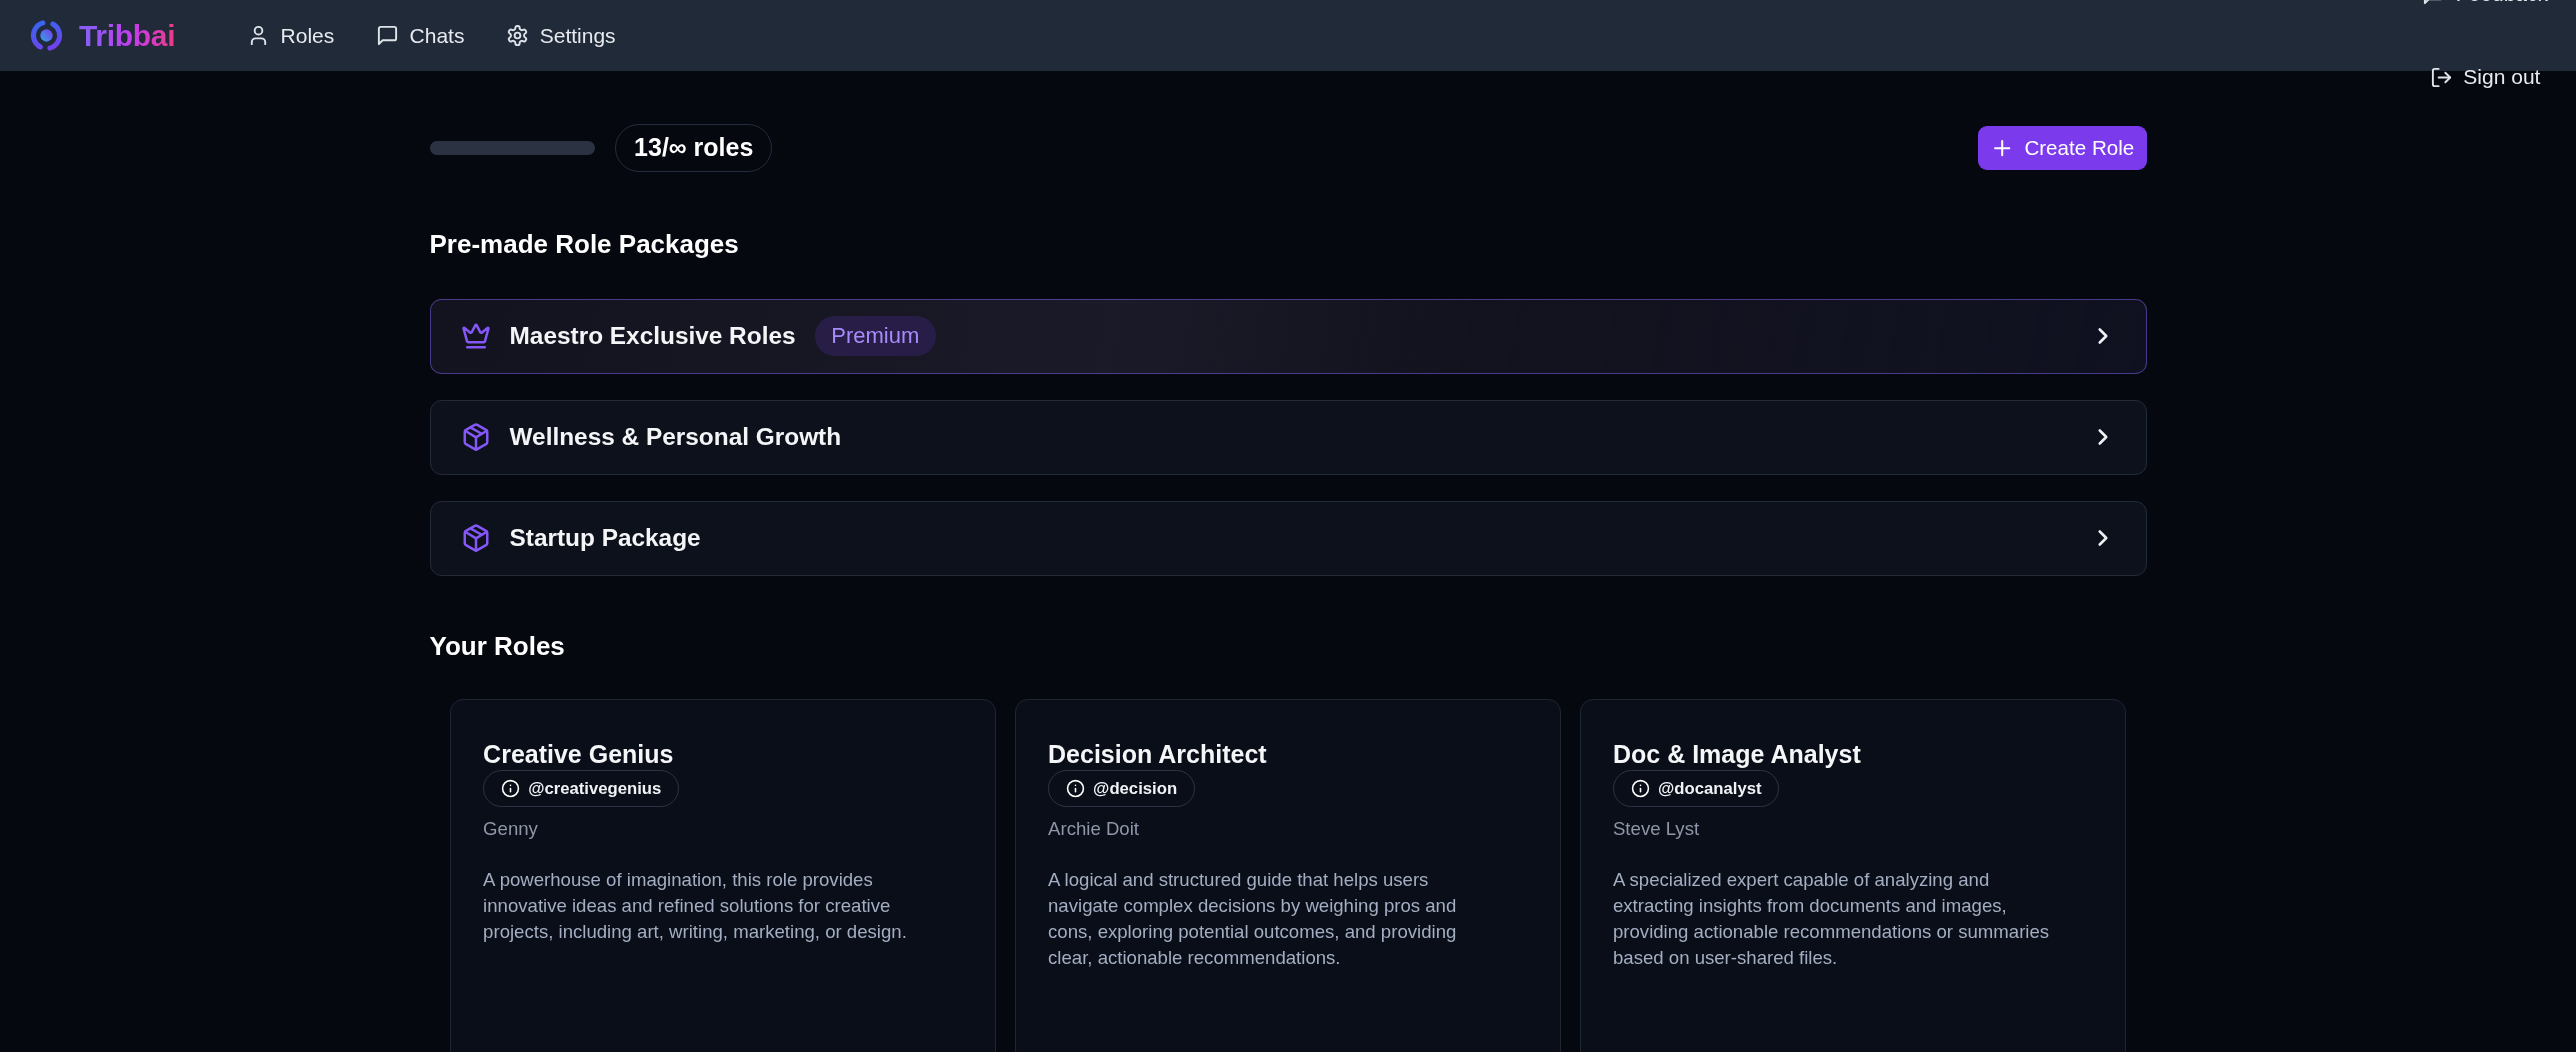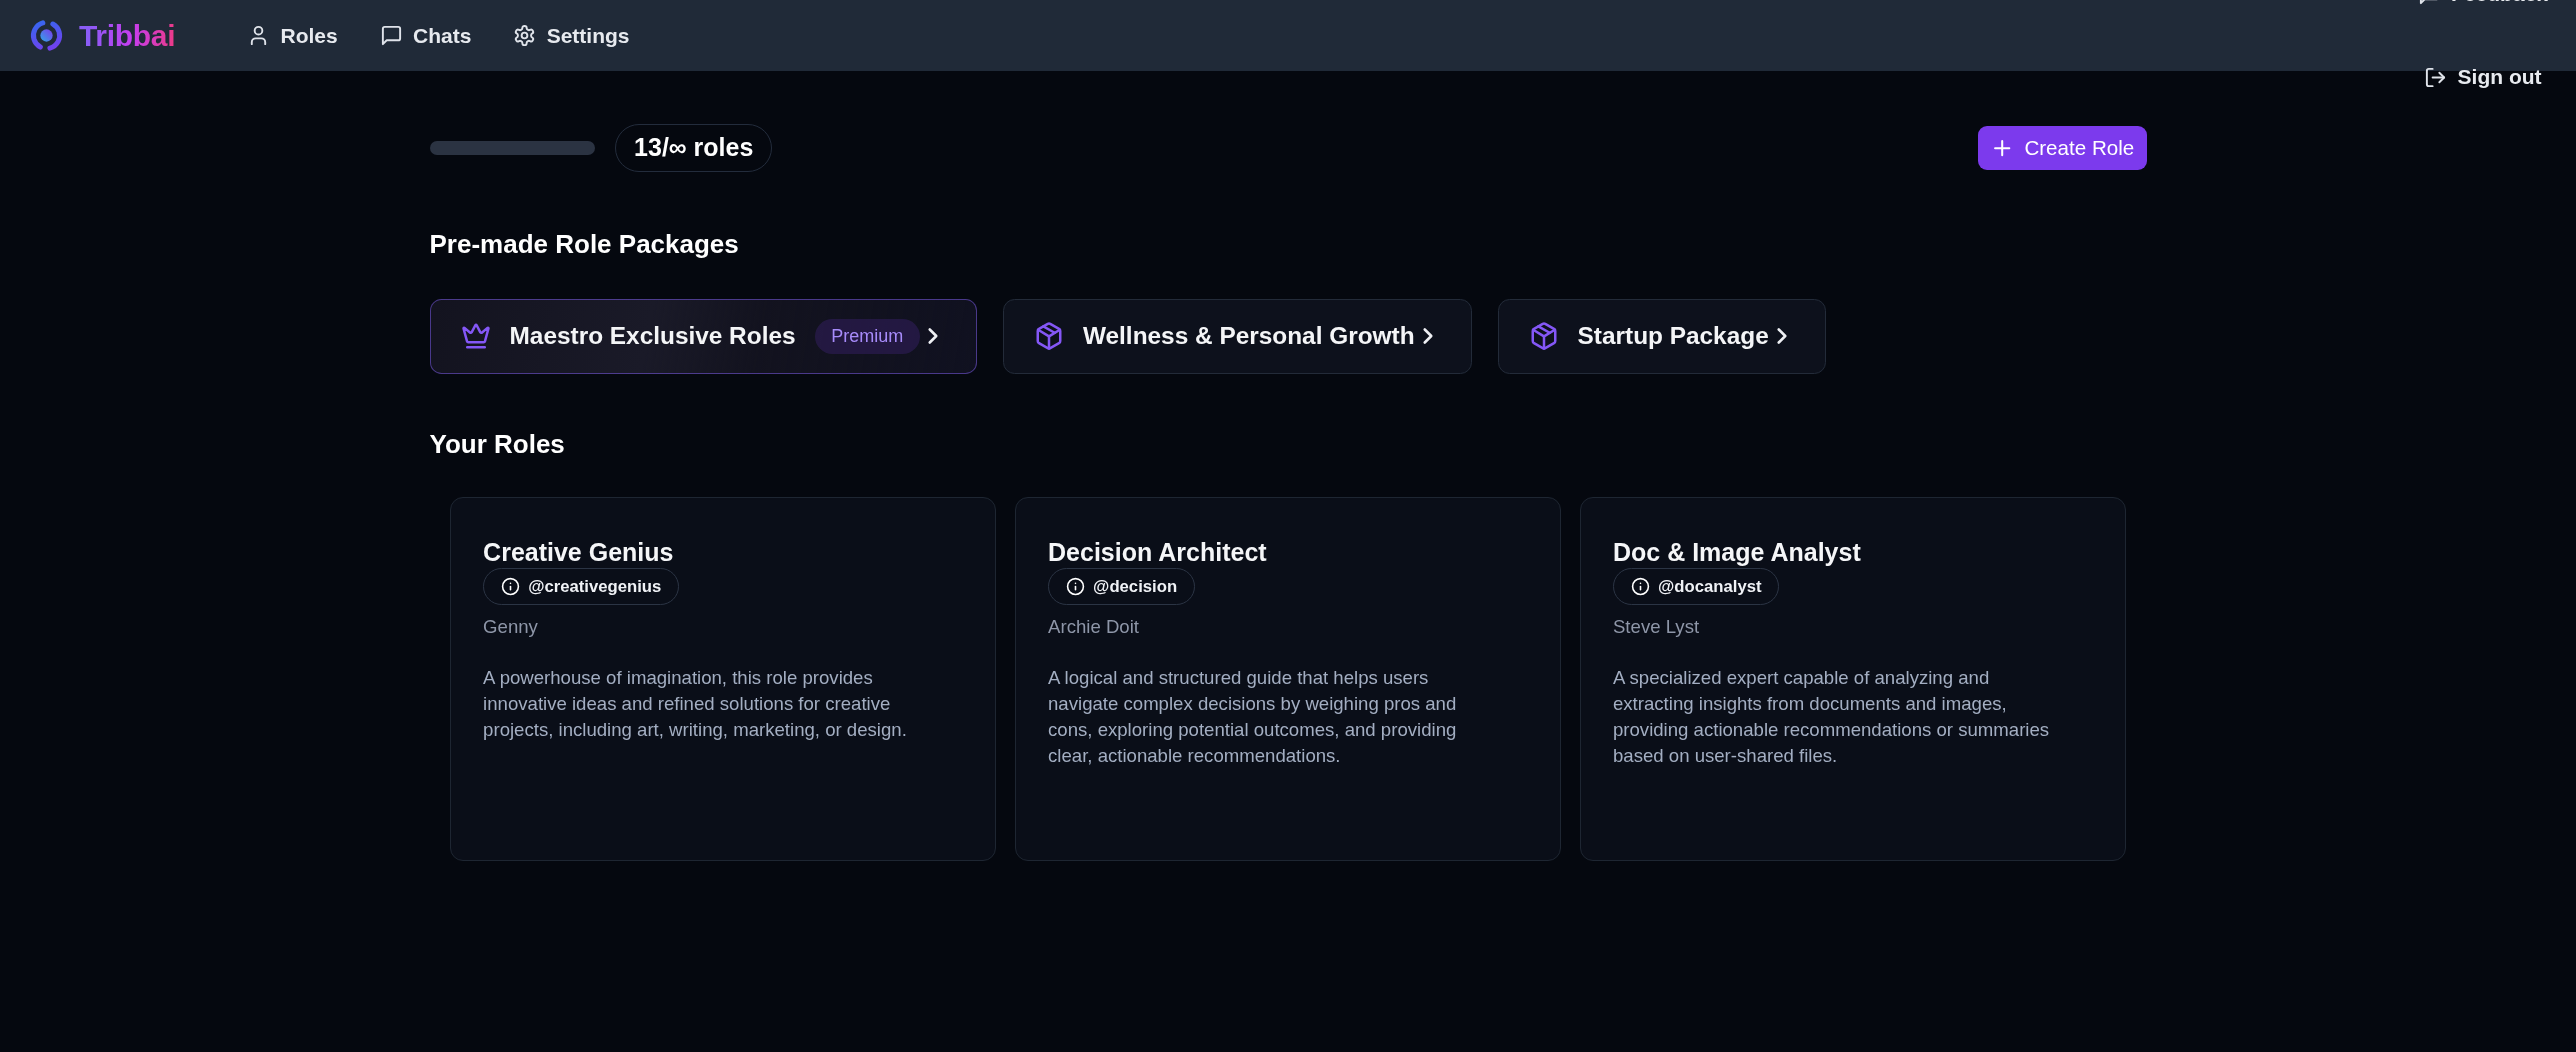--- a/index.html
+++ b/index.html
@@ -19,21 +19,21 @@
   .brand { display:flex; align-items:center; gap:14px; cursor:pointer; }
   .brand-name {
     font-size:30px; font-weight:700; letter-spacing:-0.3px;
     background:linear-gradient(90deg,#8b5cf6 10%,#c53df0 55%,#ec3a86 100%);
     -webkit-background-clip:text; background-clip:text;
     color:transparent;
   }
   .nav { display:flex; align-items:center; gap:42px; margin-left:72px; }
   .nav-item, .nav-right-item {
     display:flex; align-items:center; gap:10.3px;
-    color:#e7eaef; font-size:21px; font-weight:700; cursor:pointer;
+    color:#e7eaef; font-size:21px; font-weight:400; cursor:pointer;
   }
   .nav-item .ic, .nav-right-item .ic { width:23px; height:23px; color:#dfe3ea; }
   .topbar-spacer { flex:1; }
   .nav-right { display:flex; align-items:center; gap:59px;flex-direction:column; }
 
   
   .container { width:1717px; margin:0 auto; }
 
   .toolbar-row { display:flex; align-items:center; margin-top:53px; }
   .progress-track {
@@ -51,35 +51,35 @@
     display:flex; align-items:center; justify-content:center; gap:10.3px;
     cursor:pointer;
   }
   .create-role-btn .ic { width:24.4px; height:24.4px; }
 
   .section-title { font-size:26px; font-weight:700; color:#fff; }
   .packages-title { margin-top:57px; }
   .your-roles-title { margin-top:55px; }
 
   
-  .package-list { margin-top:39px; display:flex; flex-direction:row; gap:26px; }
+  .package-list { margin-top:39px; display:flex; flex-direction:column; gap:26px; }
   .package-card {
     height:75px; border-radius:11.6px; cursor:pointer;
     background:#0d111c; border:1.3px solid #232b39;
     display:flex; align-items:center; padding:0 30px;
   }
   .package-card.premium {
     background:linear-gradient(100deg,#13131f 0%,#1a1a28 40%,#15152230 60%,#101120 100%), #12121e;
     border:1.3px solid rgba(130,95,245,0.5);
   }
   .package-card .pkg-ic { width:30px; height:30px; color:#8457f6; }
   .package-title { margin-left:19px; font-size:24.4px; font-weight:600; color:#f4f5f7; }
   .premium-badge {
     margin-left:19px; background:rgba(124,58,237,0.17); color:#a78bfa;
-    font-size:18px; font-weight:500; padding:7px 16.7px; border-radius:642px;
+    font-size:22px; font-weight:500; padding:7px 16.7px; border-radius:642px;
   }
   .pkg-spacer { flex:1; }
   .chevron { width:26px; height:26px; color:#eef0f4; }
 
   
   .roles-grid {
     margin-top:37px; padding:0 20.6px;
     display:grid; grid-template-columns:repeat(3,1fr); column-gap:19px;
   }
   .role-card {

